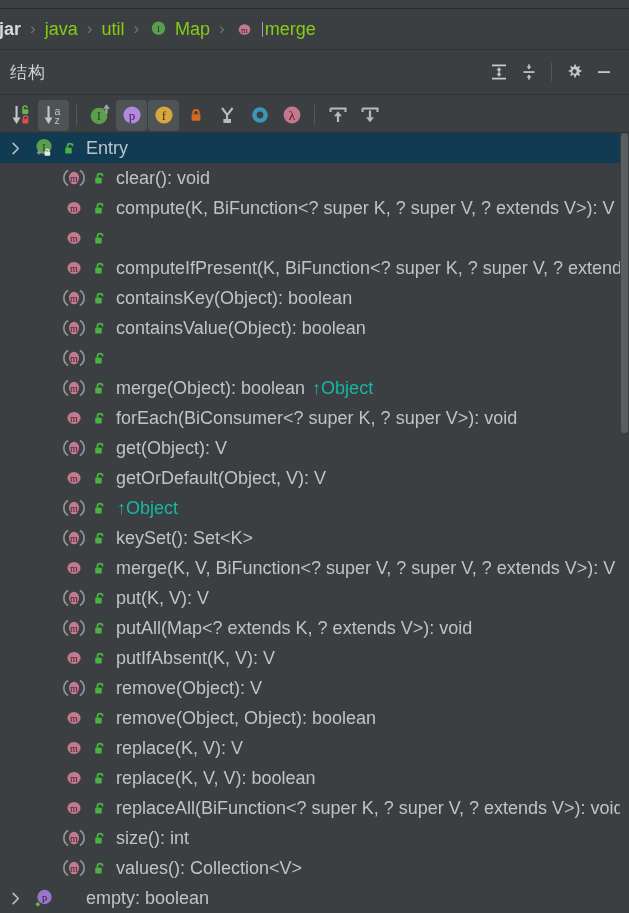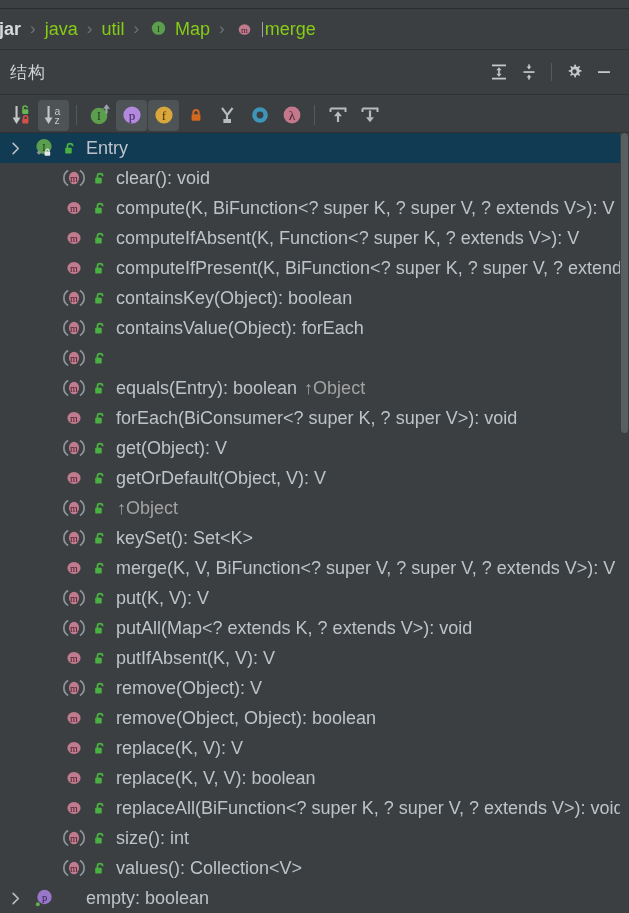--- a/index.html
+++ b/index.html
@@ -50,21 +50,21 @@
   .row{
     height:30px;display:flex;align-items:center;white-space:nowrap;
     font-size:18px;color:#bdc4c9;padding-left:0;cursor:default;
   }
   .row.sel{background:#113a53;}
   .row .chev{width:30px;display:flex;align-items:center;justify-content:center;flex:0 0 auto;}
   .row .indent{width:30px;flex:0 0 auto;}
   .row .kico{width:28px;display:flex;align-items:center;justify-content:center;flex:0 0 auto;}
   .row .vico{width:22px;display:flex;align-items:center;justify-content:center;flex:0 0 auto;}
   .row .lbl{padding-left:6px;overflow:visible;}
-  .inh{color:#a3a3a3;}
+  .inh{color:#14b8a6;}
 
   
   .vscroll{position:absolute;right:0;top:133px;width:9px;bottom:0;background:#3c3f41;}
   .vthumb{position:absolute;right:1px;top:0px;width:7px;height:300px;background:#595e61;border-radius:4px;}
   .hsep-top{position:absolute;left:0;right:0;top:132px;height:1px;background:#323232;}
 </style>
 </head>
 <body>
 
 <div class="app">
@@ -315,21 +315,20 @@
             <ellipse cx="12" cy="12" rx="6.6" ry="6.1" fill="#c07b8e"></ellipse>
             <text x="12" y="15.9" text-anchor="middle" font-family="Liberation Serif, serif" font-size="10" fill="#4a2330">m</text>
           </svg>
         </span>
         <span class="vico">
           <svg width="19" height="19" viewBox="0 0 24 24">
             <path d="M9.4 11.6 v-2.4 a3.3 3.3 0 0 1 6.6 0" stroke="#48b141" stroke-width="2.2" fill="none"></path>
             <rect x="6.6" y="11.2" width="8.2" height="7.2" rx="0.9" fill="#48b141"></rect>
           </svg>
         </span>
-        <span class="lbl">computeIfAbsent(K, Function&lt;? super K, ? extends V&gt;): V</span>
       </div>
       <div class="row">
         <span class="chev"></span>
         <span class="indent"></span>
         <span class="kico">
           <svg width="24" height="24" viewBox="0 0 24 24">
             <ellipse cx="12" cy="12" rx="6.6" ry="6.1" fill="#c07b8e"></ellipse>
             <text x="12" y="15.9" text-anchor="middle" font-family="Liberation Serif, serif" font-size="10" fill="#4a2330">m</text>
           </svg>
         </span>
@@ -370,58 +369,58 @@
             <ellipse cx="12" cy="12" rx="5.0" ry="6.3" fill="#c07b8e"></ellipse>
             <text x="12" y="15.9" text-anchor="middle" font-family="Liberation Serif, serif" font-size="10" fill="#4a2330">m</text>
           </svg>
         </span>
         <span class="vico">
           <svg width="19" height="19" viewBox="0 0 24 24">
             <path d="M9.4 11.6 v-2.4 a3.3 3.3 0 0 1 6.6 0" stroke="#48b141" stroke-width="2.2" fill="none"></path>
             <rect x="6.6" y="11.2" width="8.2" height="7.2" rx="0.9" fill="#48b141"></rect>
           </svg>
         </span>
-        <span class="lbl">containsValue(Object): forEach</span>
-      </div>
-      <div class="row">
-        <span class="chev"></span>
-        <span class="indent"></span>
-        <span class="kico">
-          <svg width="24" height="24" viewBox="0 0 24 24">
-            <path d="M6.1 4.6 A8.6 8.6 0 0 0 6.1 19.4" stroke="#8f969b" stroke-width="1.7" fill="none"></path>
-            <path d="M17.9 4.6 A8.6 8.6 0 0 1 17.9 19.4" stroke="#8f969b" stroke-width="1.7" fill="none"></path>
-            <ellipse cx="12" cy="12" rx="5.0" ry="6.3" fill="#c07b8e"></ellipse>
-            <text x="12" y="15.9" text-anchor="middle" font-family="Liberation Serif, serif" font-size="10" fill="#4a2330">m</text>
-          </svg>
-        </span>
-        <span class="vico">
-          <svg width="19" height="19" viewBox="0 0 24 24">
-            <path d="M9.4 11.6 v-2.4 a3.3 3.3 0 0 1 6.6 0" stroke="#48b141" stroke-width="2.2" fill="none"></path>
-            <rect x="6.6" y="11.2" width="8.2" height="7.2" rx="0.9" fill="#48b141"></rect>
-          </svg>
-        </span>
-      </div>
-      <div class="row">
-        <span class="chev"></span>
-        <span class="indent"></span>
-        <span class="kico">
-          <svg width="24" height="24" viewBox="0 0 24 24">
-            <path d="M6.1 4.6 A8.6 8.6 0 0 0 6.1 19.4" stroke="#8f969b" stroke-width="1.7" fill="none"></path>
-            <path d="M17.9 4.6 A8.6 8.6 0 0 1 17.9 19.4" stroke="#8f969b" stroke-width="1.7" fill="none"></path>
-            <ellipse cx="12" cy="12" rx="5.0" ry="6.3" fill="#c07b8e"></ellipse>
-            <text x="12" y="15.9" text-anchor="middle" font-family="Liberation Serif, serif" font-size="10" fill="#4a2330">m</text>
-          </svg>
-        </span>
-        <span class="vico">
-          <svg width="19" height="19" viewBox="0 0 24 24">
-            <path d="M9.4 11.6 v-2.4 a3.3 3.3 0 0 1 6.6 0" stroke="#48b141" stroke-width="2.2" fill="none"></path>
-            <rect x="6.6" y="11.2" width="8.2" height="7.2" rx="0.9" fill="#48b141"></rect>
-          </svg>
-        </span>
-        <span class="lbl">equals(Entry): boolean</span>
+        <span class="lbl">containsValue(Object): boolean</span>
+      </div>
+      <div class="row">
+        <span class="chev"></span>
+        <span class="indent"></span>
+        <span class="kico">
+          <svg width="24" height="24" viewBox="0 0 24 24">
+            <path d="M6.1 4.6 A8.6 8.6 0 0 0 6.1 19.4" stroke="#8f969b" stroke-width="1.7" fill="none"></path>
+            <path d="M17.9 4.6 A8.6 8.6 0 0 1 17.9 19.4" stroke="#8f969b" stroke-width="1.7" fill="none"></path>
+            <ellipse cx="12" cy="12" rx="5.0" ry="6.3" fill="#c07b8e"></ellipse>
+            <text x="12" y="15.9" text-anchor="middle" font-family="Liberation Serif, serif" font-size="10" fill="#4a2330">m</text>
+          </svg>
+        </span>
+        <span class="vico">
+          <svg width="19" height="19" viewBox="0 0 24 24">
+            <path d="M9.4 11.6 v-2.4 a3.3 3.3 0 0 1 6.6 0" stroke="#48b141" stroke-width="2.2" fill="none"></path>
+            <rect x="6.6" y="11.2" width="8.2" height="7.2" rx="0.9" fill="#48b141"></rect>
+          </svg>
+        </span>
+      </div>
+      <div class="row">
+        <span class="chev"></span>
+        <span class="indent"></span>
+        <span class="kico">
+          <svg width="24" height="24" viewBox="0 0 24 24">
+            <path d="M6.1 4.6 A8.6 8.6 0 0 0 6.1 19.4" stroke="#8f969b" stroke-width="1.7" fill="none"></path>
+            <path d="M17.9 4.6 A8.6 8.6 0 0 1 17.9 19.4" stroke="#8f969b" stroke-width="1.7" fill="none"></path>
+            <ellipse cx="12" cy="12" rx="5.0" ry="6.3" fill="#c07b8e"></ellipse>
+            <text x="12" y="15.9" text-anchor="middle" font-family="Liberation Serif, serif" font-size="10" fill="#4a2330">m</text>
+          </svg>
+        </span>
+        <span class="vico">
+          <svg width="19" height="19" viewBox="0 0 24 24">
+            <path d="M9.4 11.6 v-2.4 a3.3 3.3 0 0 1 6.6 0" stroke="#48b141" stroke-width="2.2" fill="none"></path>
+            <rect x="6.6" y="11.2" width="8.2" height="7.2" rx="0.9" fill="#48b141"></rect>
+          </svg>
+        </span>
+        <span class="lbl">merge(Object): boolean</span>
         <span class="inh" style="padding-left: 7px;">↑Object</span>
       </div>
       <div class="row">
         <span class="chev"></span>
         <span class="indent"></span>
         <span class="kico">
           <svg width="24" height="24" viewBox="0 0 24 24">
             <ellipse cx="12" cy="12" rx="6.6" ry="6.1" fill="#c07b8e"></ellipse>
             <text x="12" y="15.9" text-anchor="middle" font-family="Liberation Serif, serif" font-size="10" fill="#4a2330">m</text>
           </svg>

